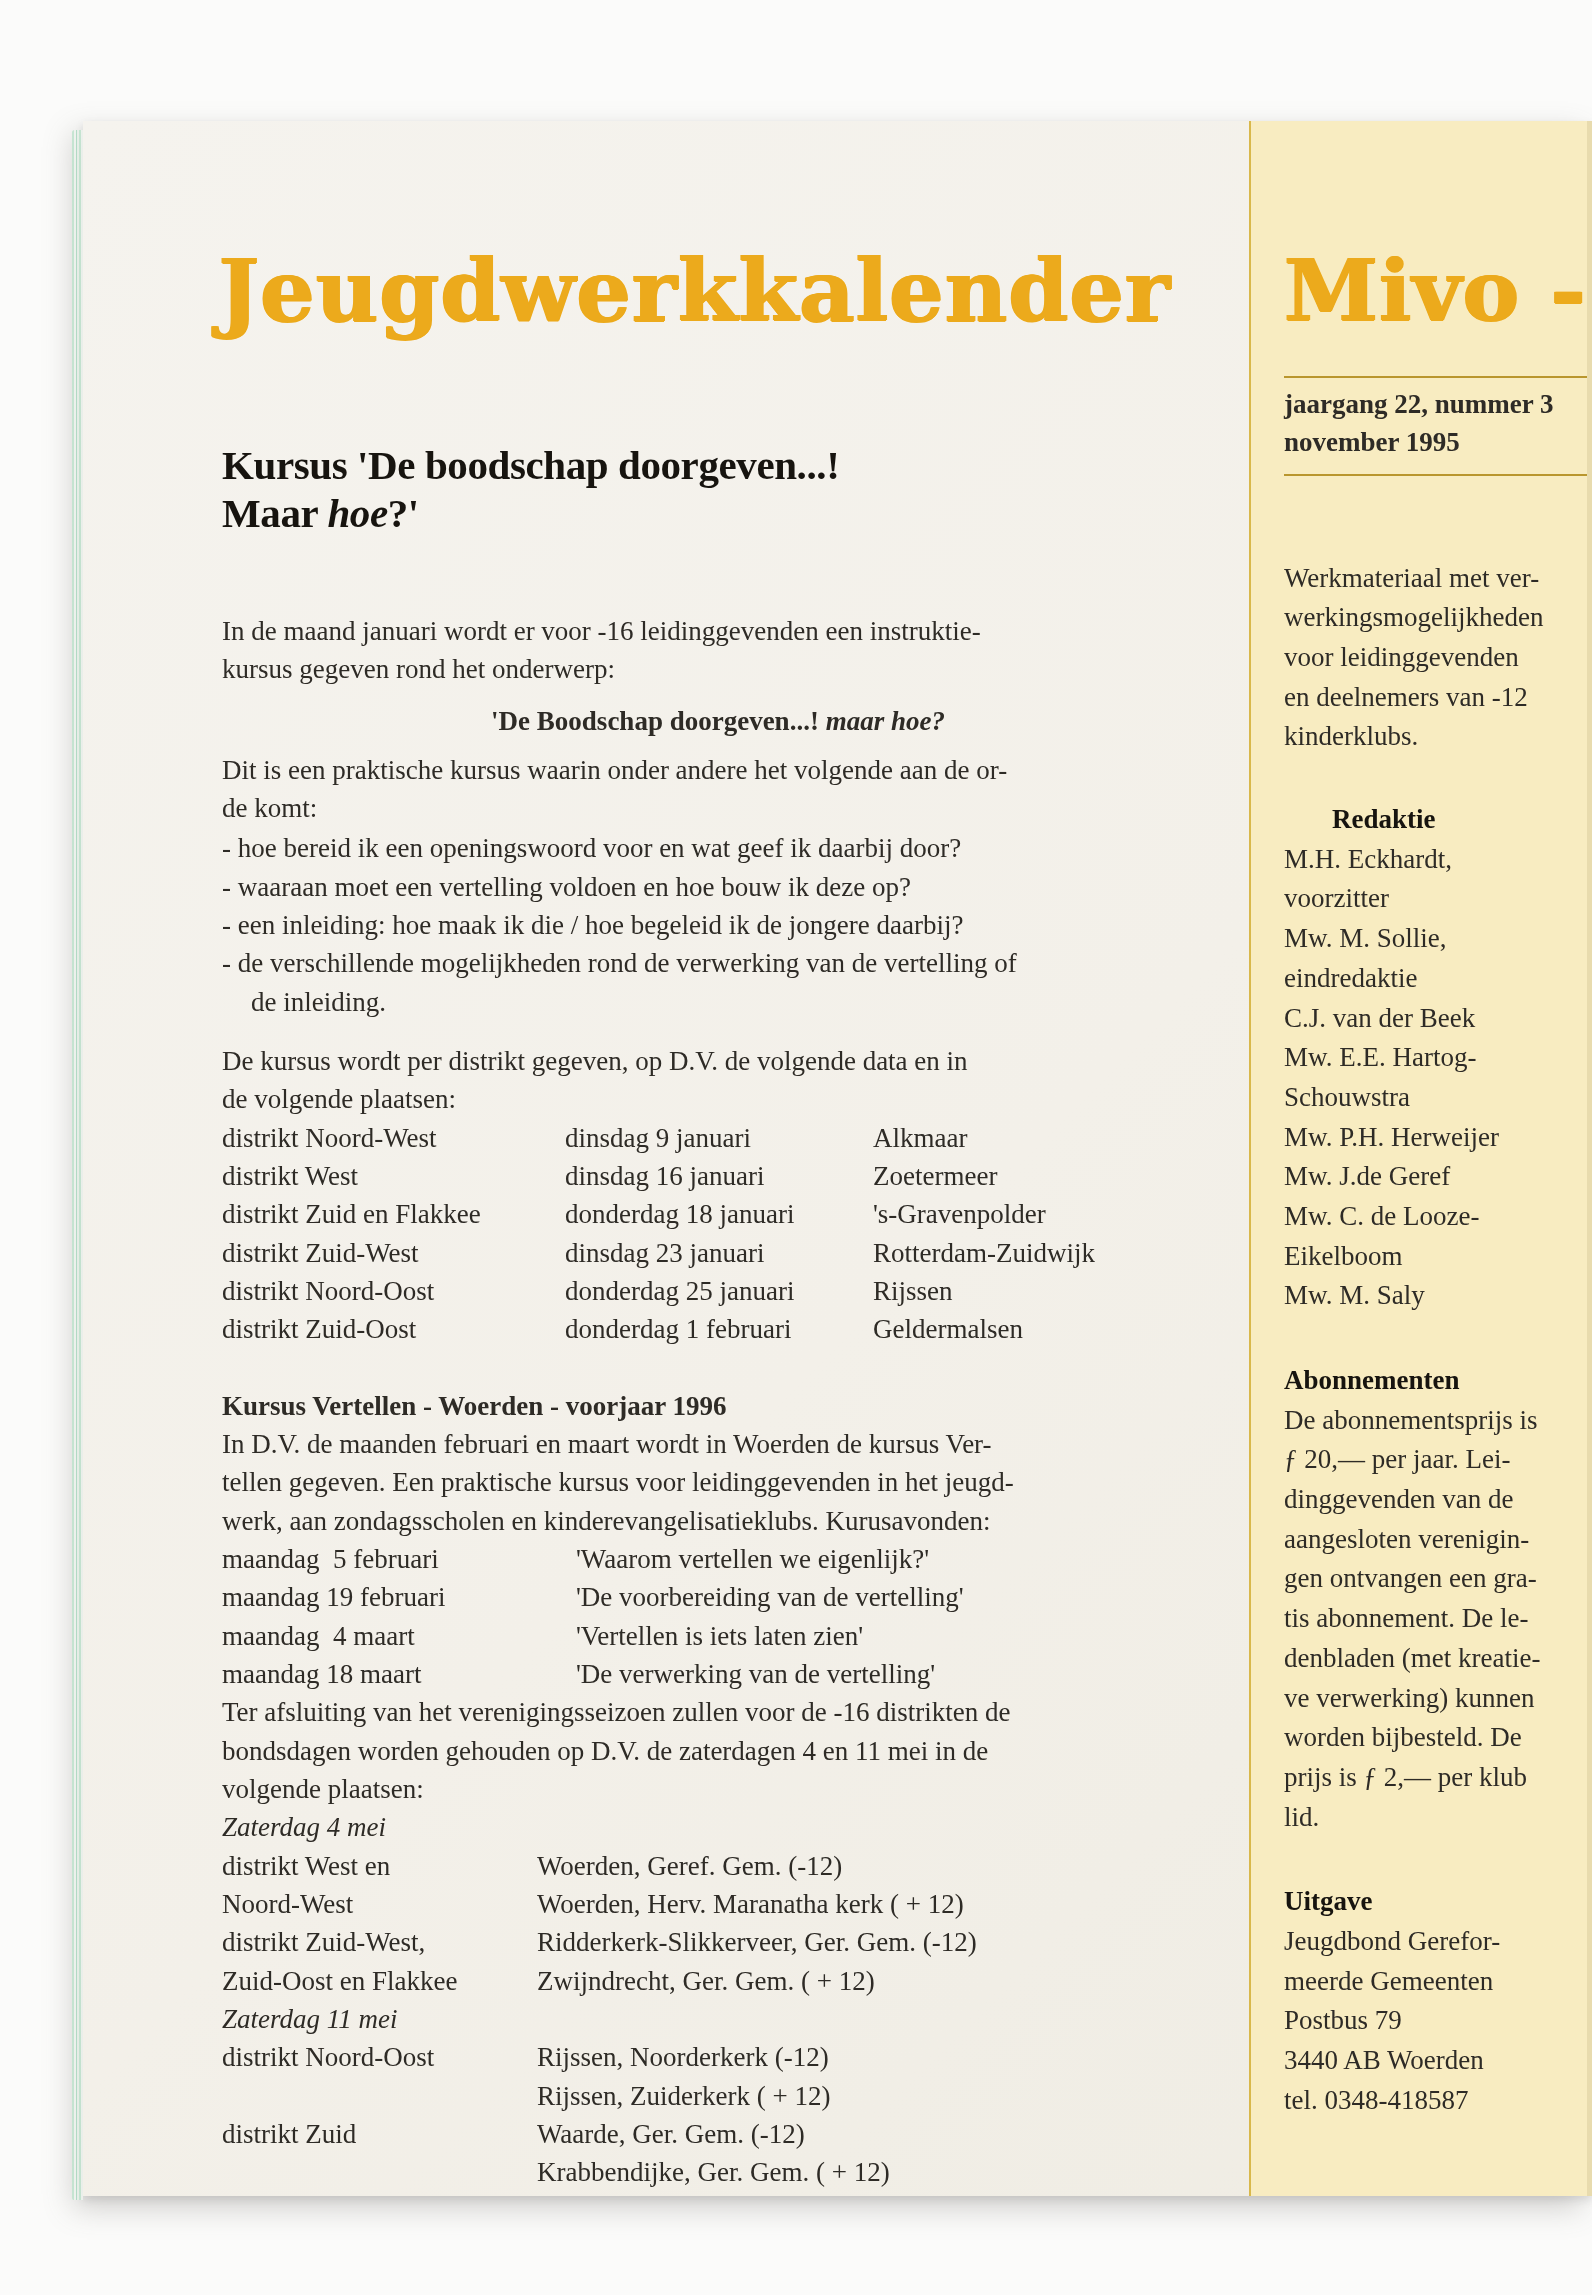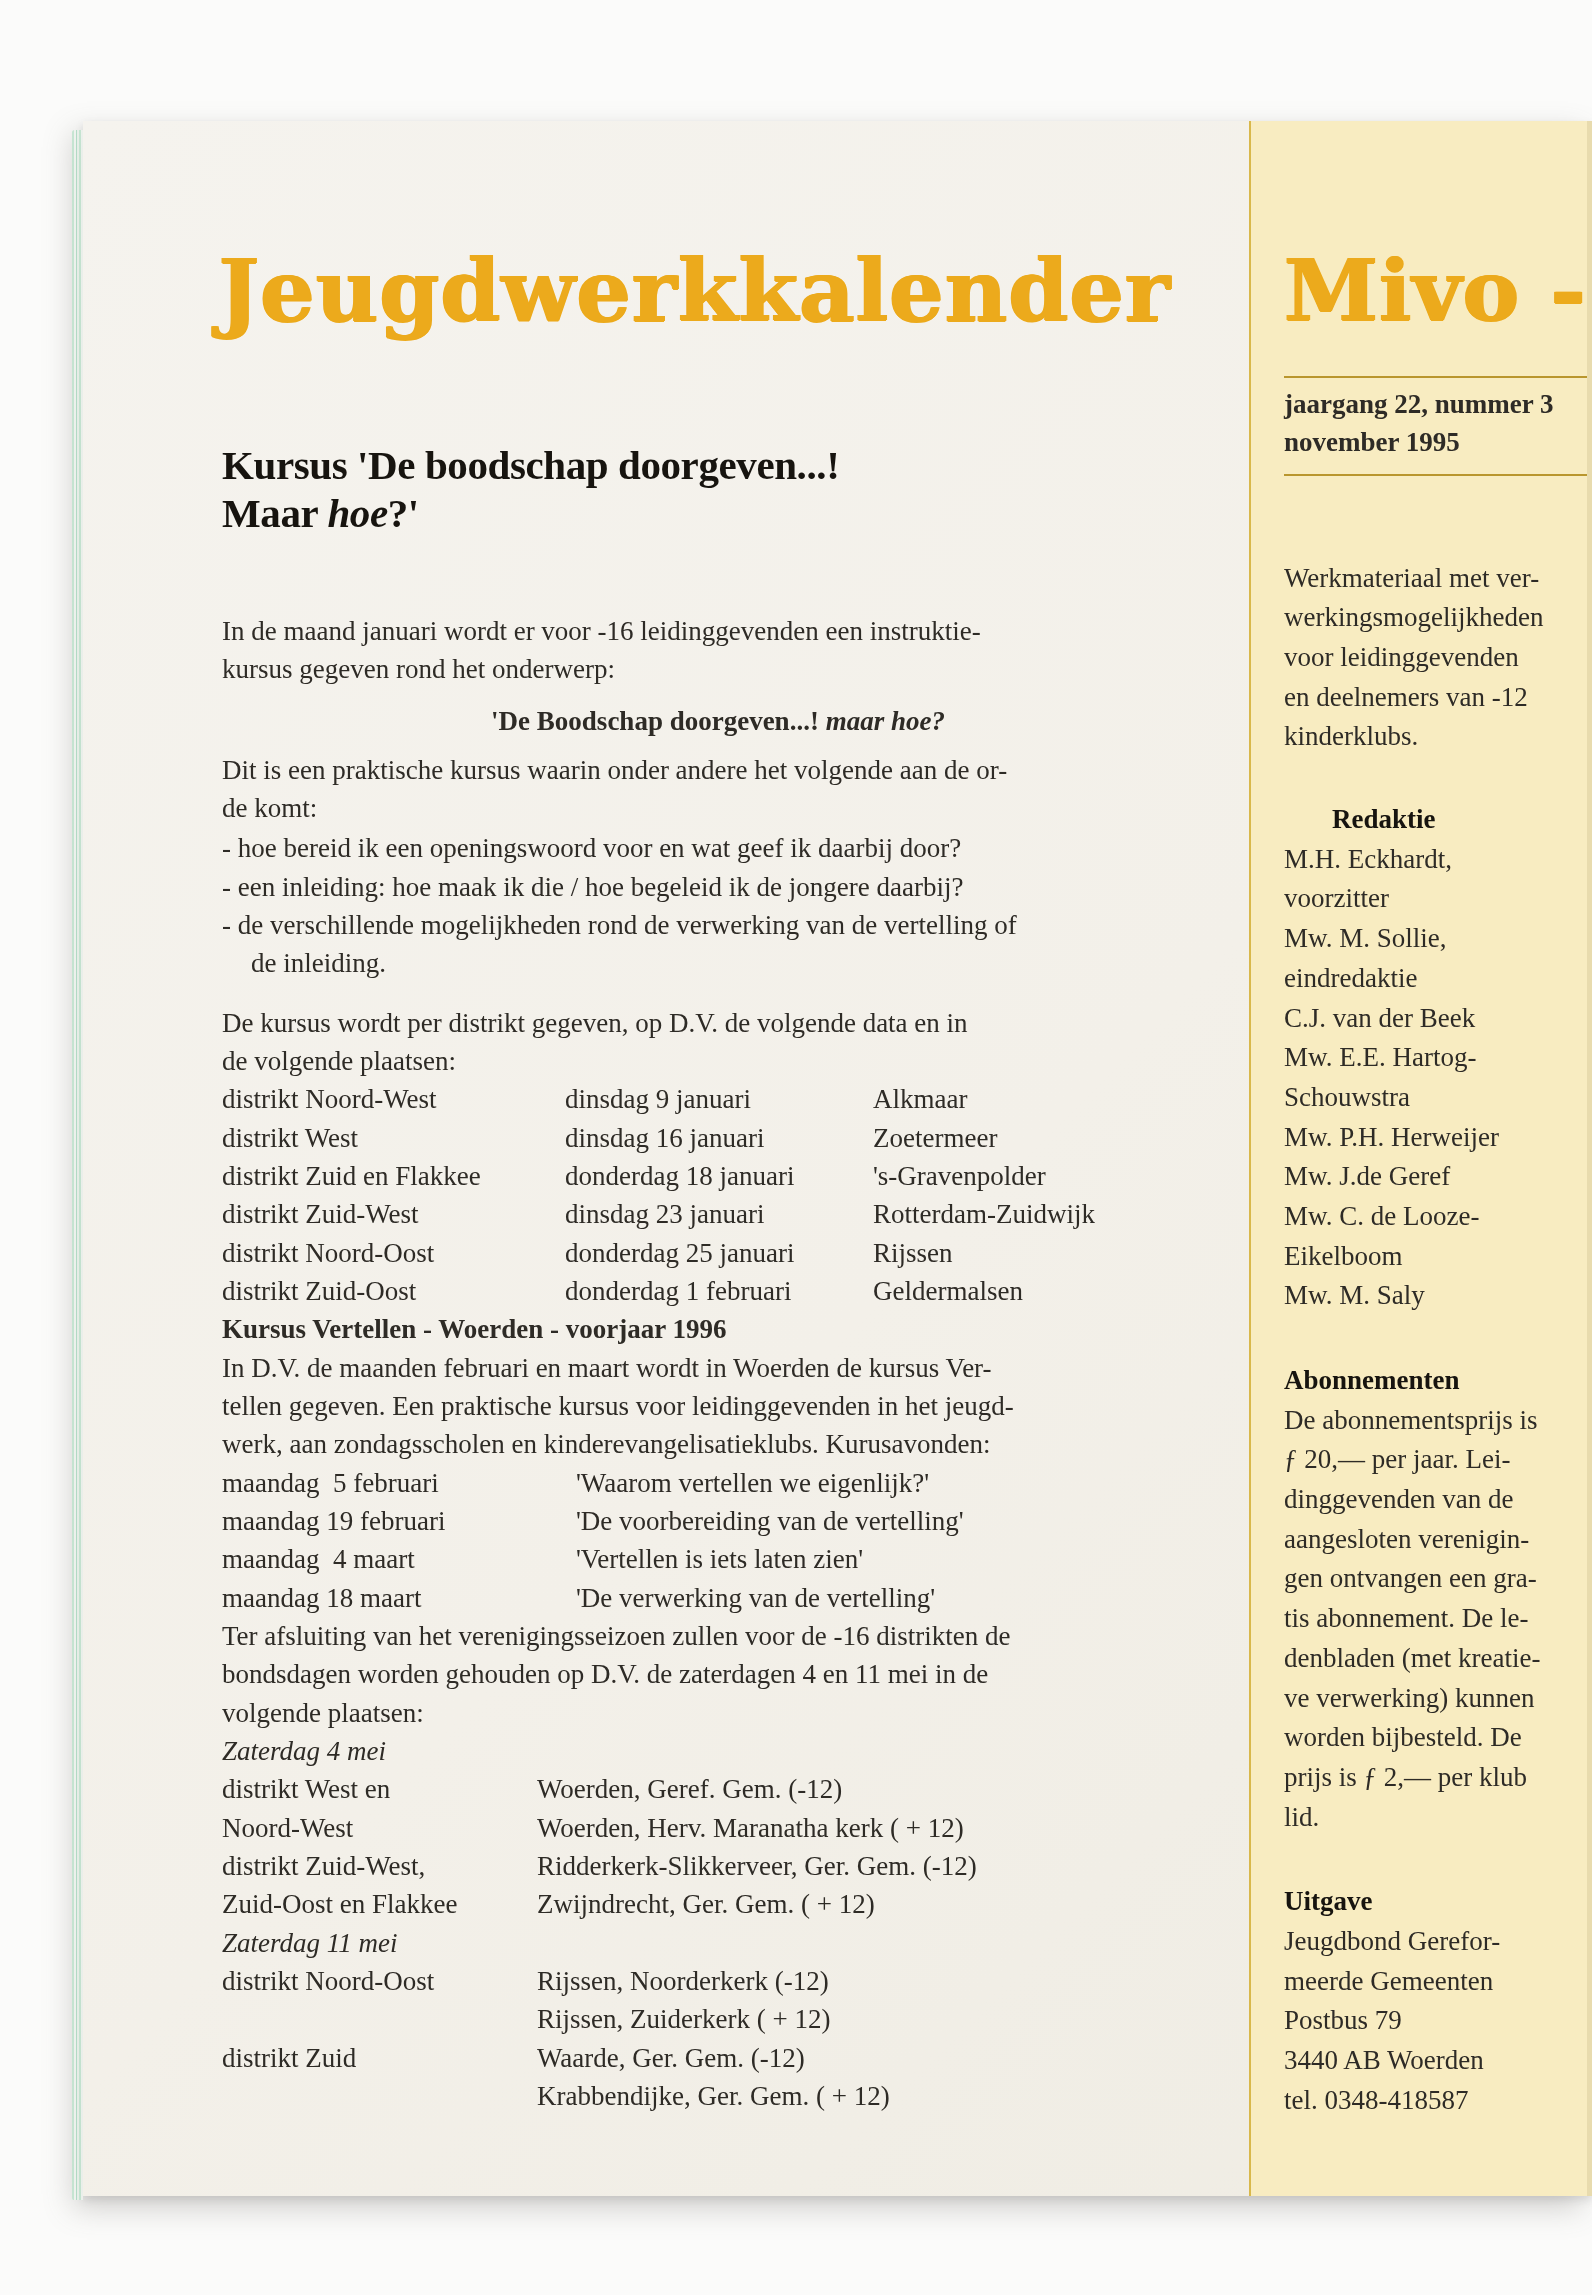--- a/index.html
+++ b/index.html
@@ -42,21 +42,21 @@
   .subject em { }
   .p-practical { margin-top:10.4px; }
   .bullet-list { margin-top:1.7px; }
   .bullet { white-space:pre-line; padding-left:29px; text-indent:-29px; font-size:27px; line-height:1.42; }
   .p-sched { margin-top:21px; }
   .t-row { display:grid; }
   .district-table .t-row { grid-template-columns:343px 308px 1fr; }
   .vertellen-table .t-row { grid-template-columns:354px 1fr; }
   .bond-table .t-row { grid-template-columns:315px 1fr; }
   .t-cell { white-space:pre-wrap; }
-  .sub-head { font-weight:bold; font-size:27px; line-height:1.42; }
+  .sub-head { font-weight:bold; margin-top:38px; font-size:27px; line-height:1.42; }
   .sub-head-bond { margin-top:47px; }
   .day-label { font-style:italic; font-size:27px; line-height:1.42; }
   
   .side-col {
     position:absolute; left:1166px; top:0; right:0; bottom:0;
     background:#f8ecc1; border-left:2.6px solid #d9b84b;
     padding-left:33px; overflow:hidden;
   }
   .side-col::after {
     content:""; position:absolute; top:0; right:0; bottom:0; width:5.2px;
@@ -90,20 +90,21 @@
     <p class="body-text para p-intro">In de maand januari wordt er voor -16 leidinggevenden een instruktie-
 kursus gegeven rond het onderwerp:</p>
 
     <p class="subject"><span>'De Boodschap doorgeven...! </span><em>maar hoe?</em></p>
 
     <p class="body-text para p-practical">Dit is een praktische kursus waarin onder andere het volgende aan de or-
 de komt:</p>
 
     <div class="bullet-list">
         <div class="bullet">- hoe bereid ik een openingswoord voor en wat geef ik daarbij door?</div>
+        <div class="bullet">- waaraan moet een vertelling voldoen en hoe bouw ik deze op?</div>
         <div class="bullet">- een inleiding: hoe maak ik die / hoe begeleid ik de jongere daarbij?</div>
         <div class="bullet">- de verschillende mogelijkheden rond de verwerking van de vertelling of
 de inleiding.</div>
       </div>
 
     <p class="body-text para p-sched">De kursus wordt per distrikt gegeven, op D.V. de volgende data en in
 de volgende plaatsen:</p>
 
     <div class="district-table">
         <div class="t-row">

